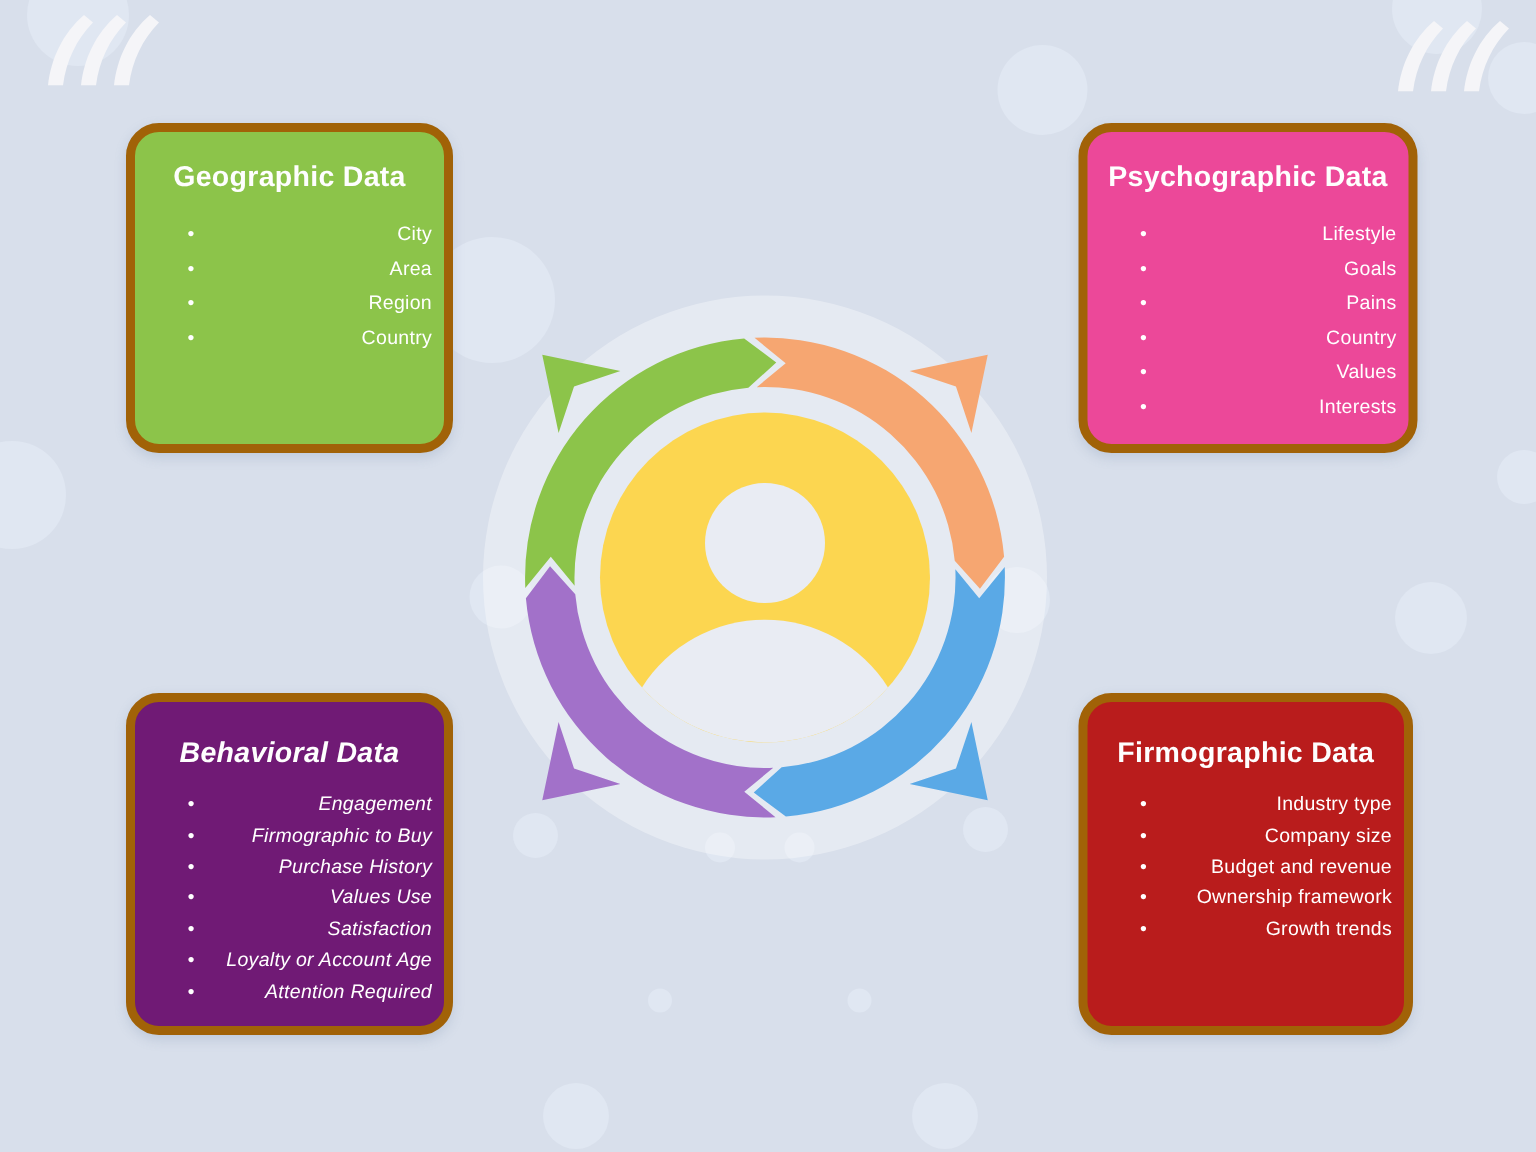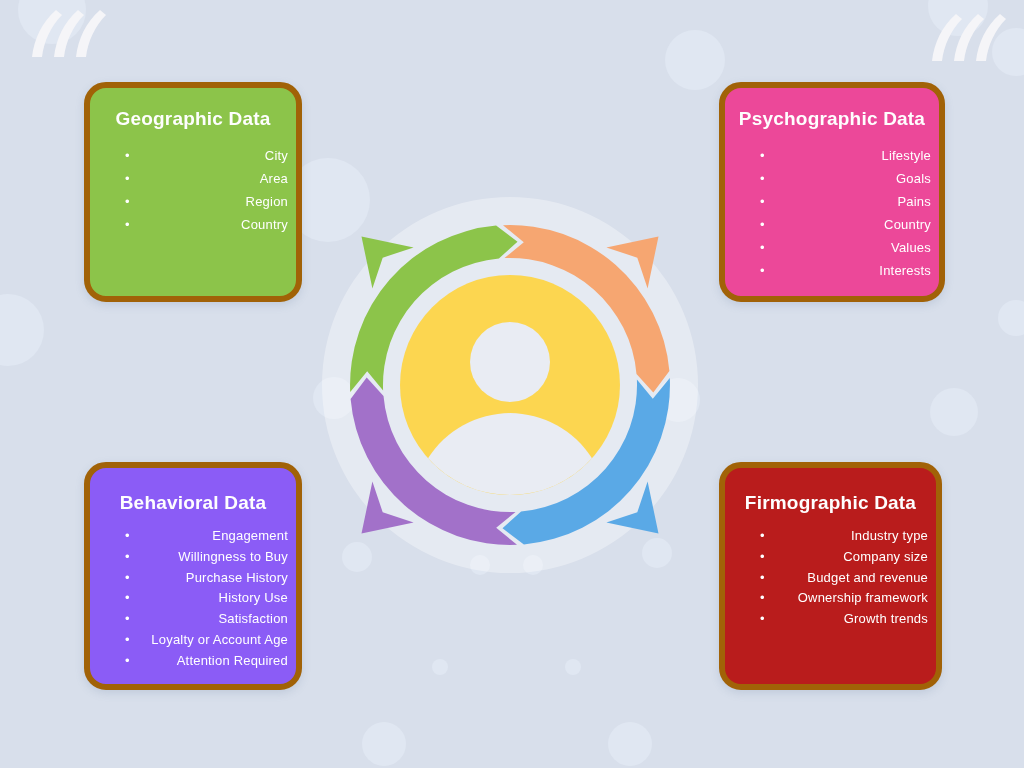--- a/index.html
+++ b/index.html
@@ -114,27 +114,27 @@
     <ul>
         <li>Lifestyle</li>
         <li>Goals</li>
         <li>Pains</li>
         <li>Country</li>
         <li>Values</li>
         <li>Interests</li>
       </ul>
   </div>
 
-  <div class="card card--bottom" id="card-behavioral" style="background: #8b5cf6;">
+  <div class="card card--bottom" id="card-behavioral" style="background: #701a75; font-style: italic;">
     <h2>Behavioral Data</h2>
     <ul>
         <li>Engagement</li>
-        <li>Willingness to Buy</li>
+        <li>Firmographic to Buy</li>
         <li>Purchase History</li>
-        <li>History Use</li>
+        <li>Values Use</li>
         <li>Satisfaction</li>
         <li>Loyalty or Account Age</li>
         <li>Attention Required</li>
       </ul>
   </div>
 
   <div class="card card--bottom" id="card-firmographic" style="background: #b91c1c;">
     <h2>Firmographic Data</h2>
     <ul>
         <li>Industry type</li>

